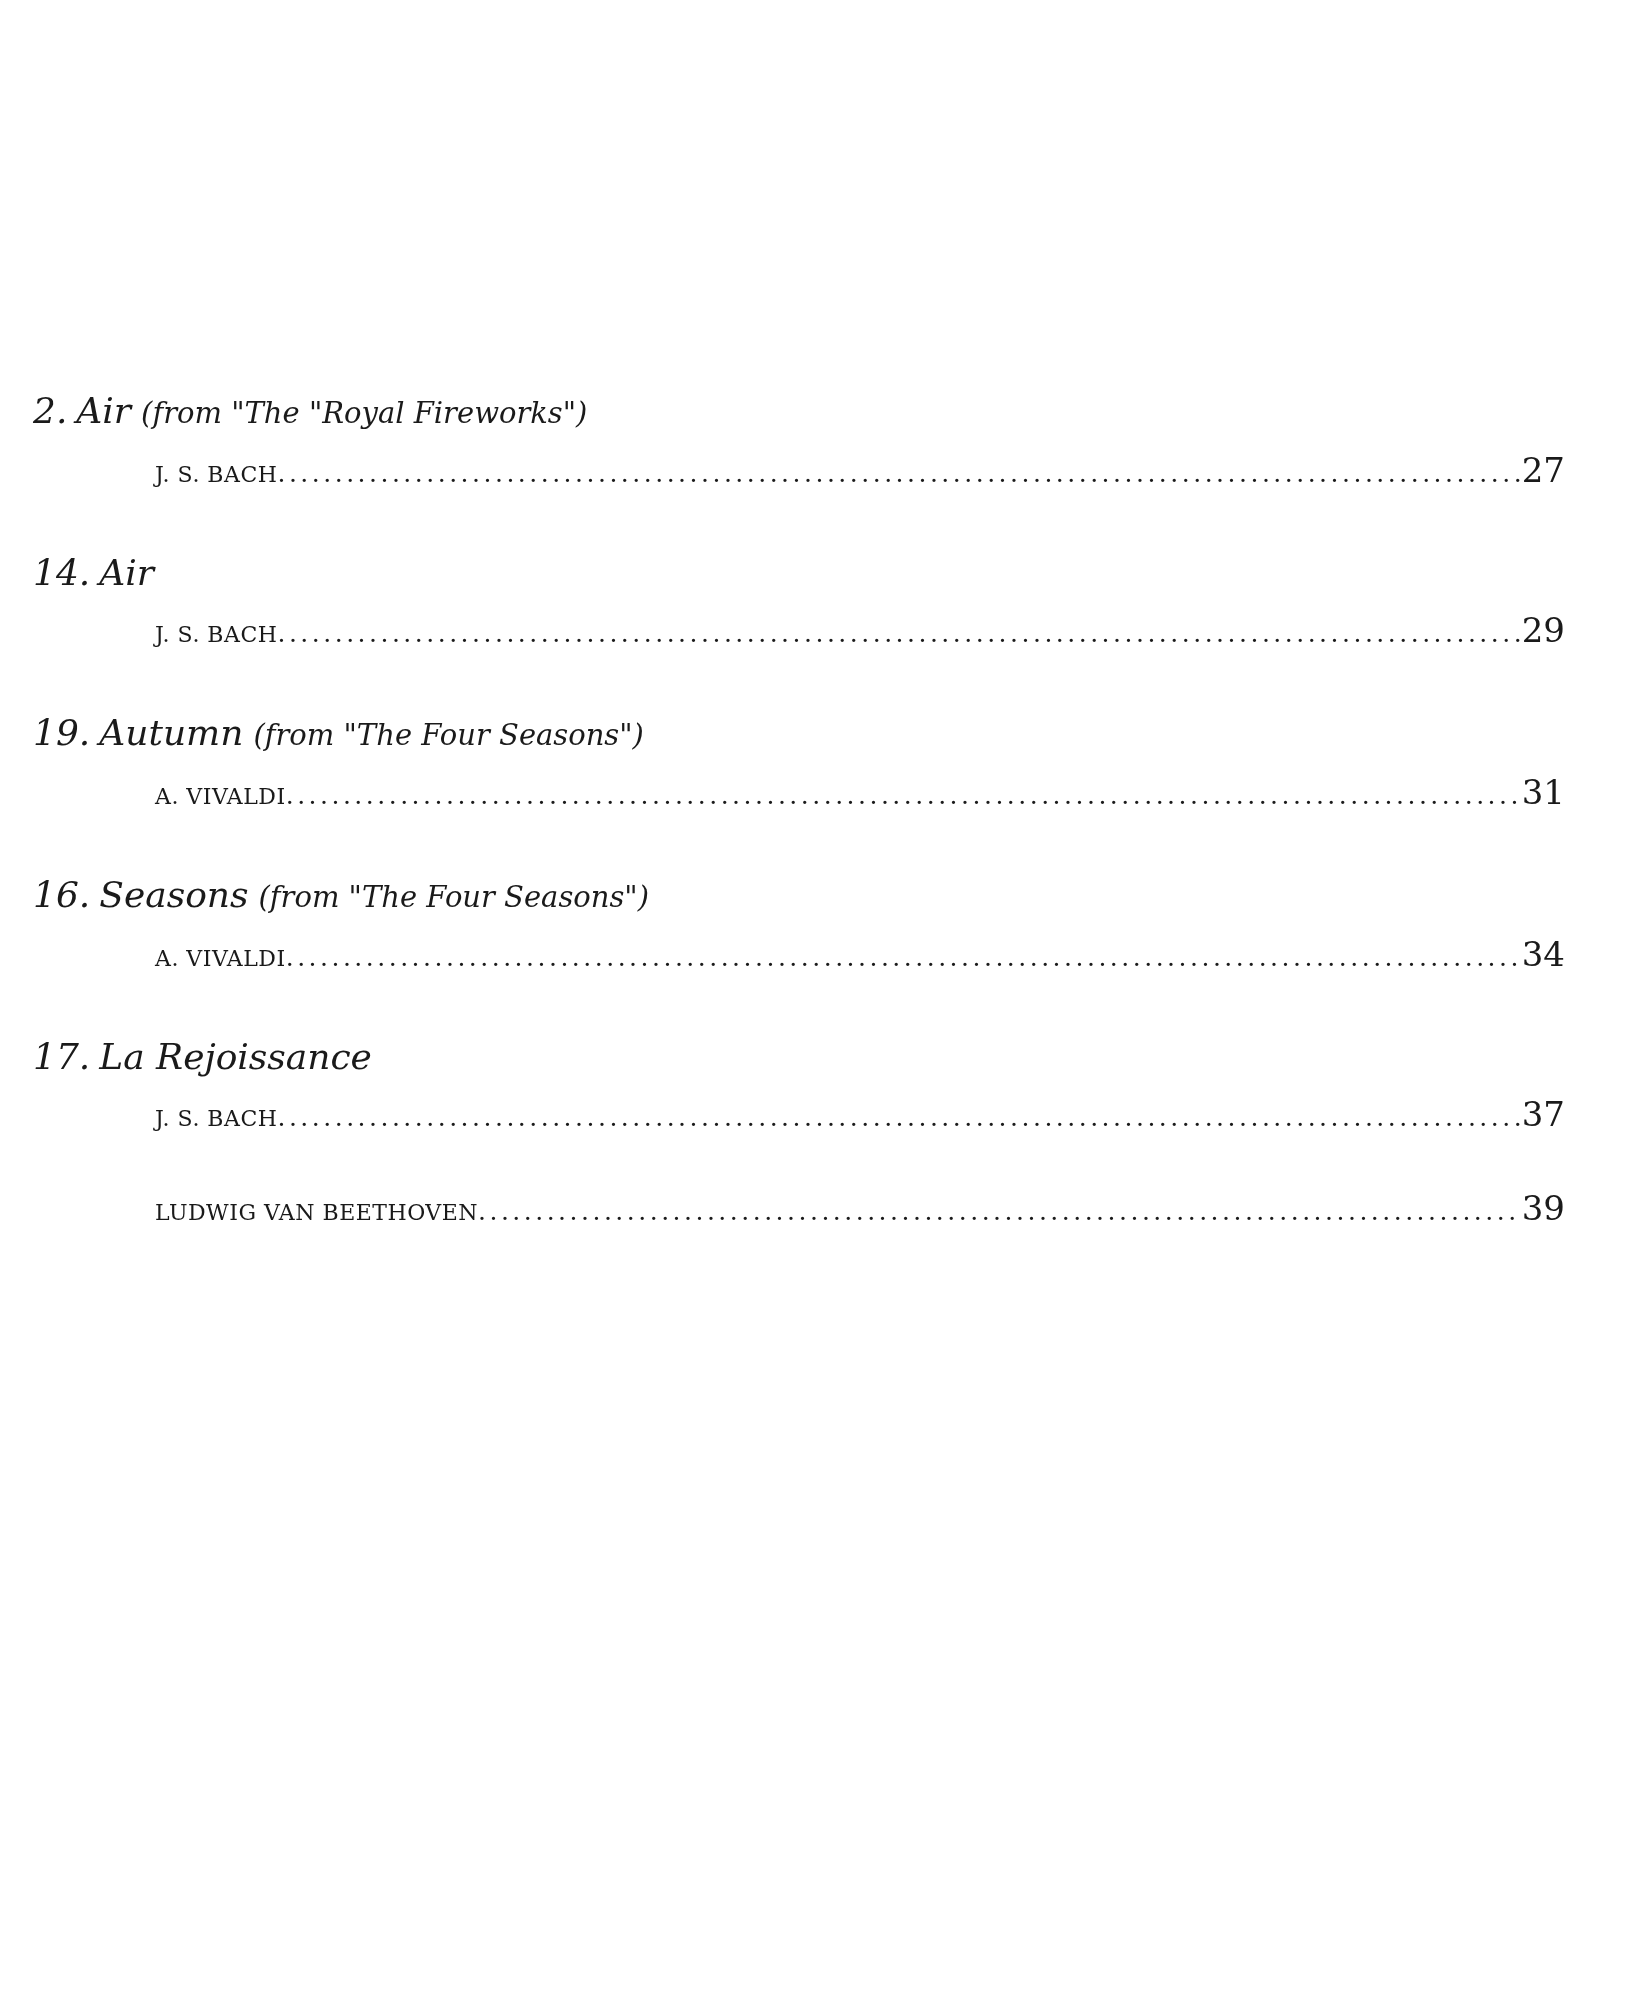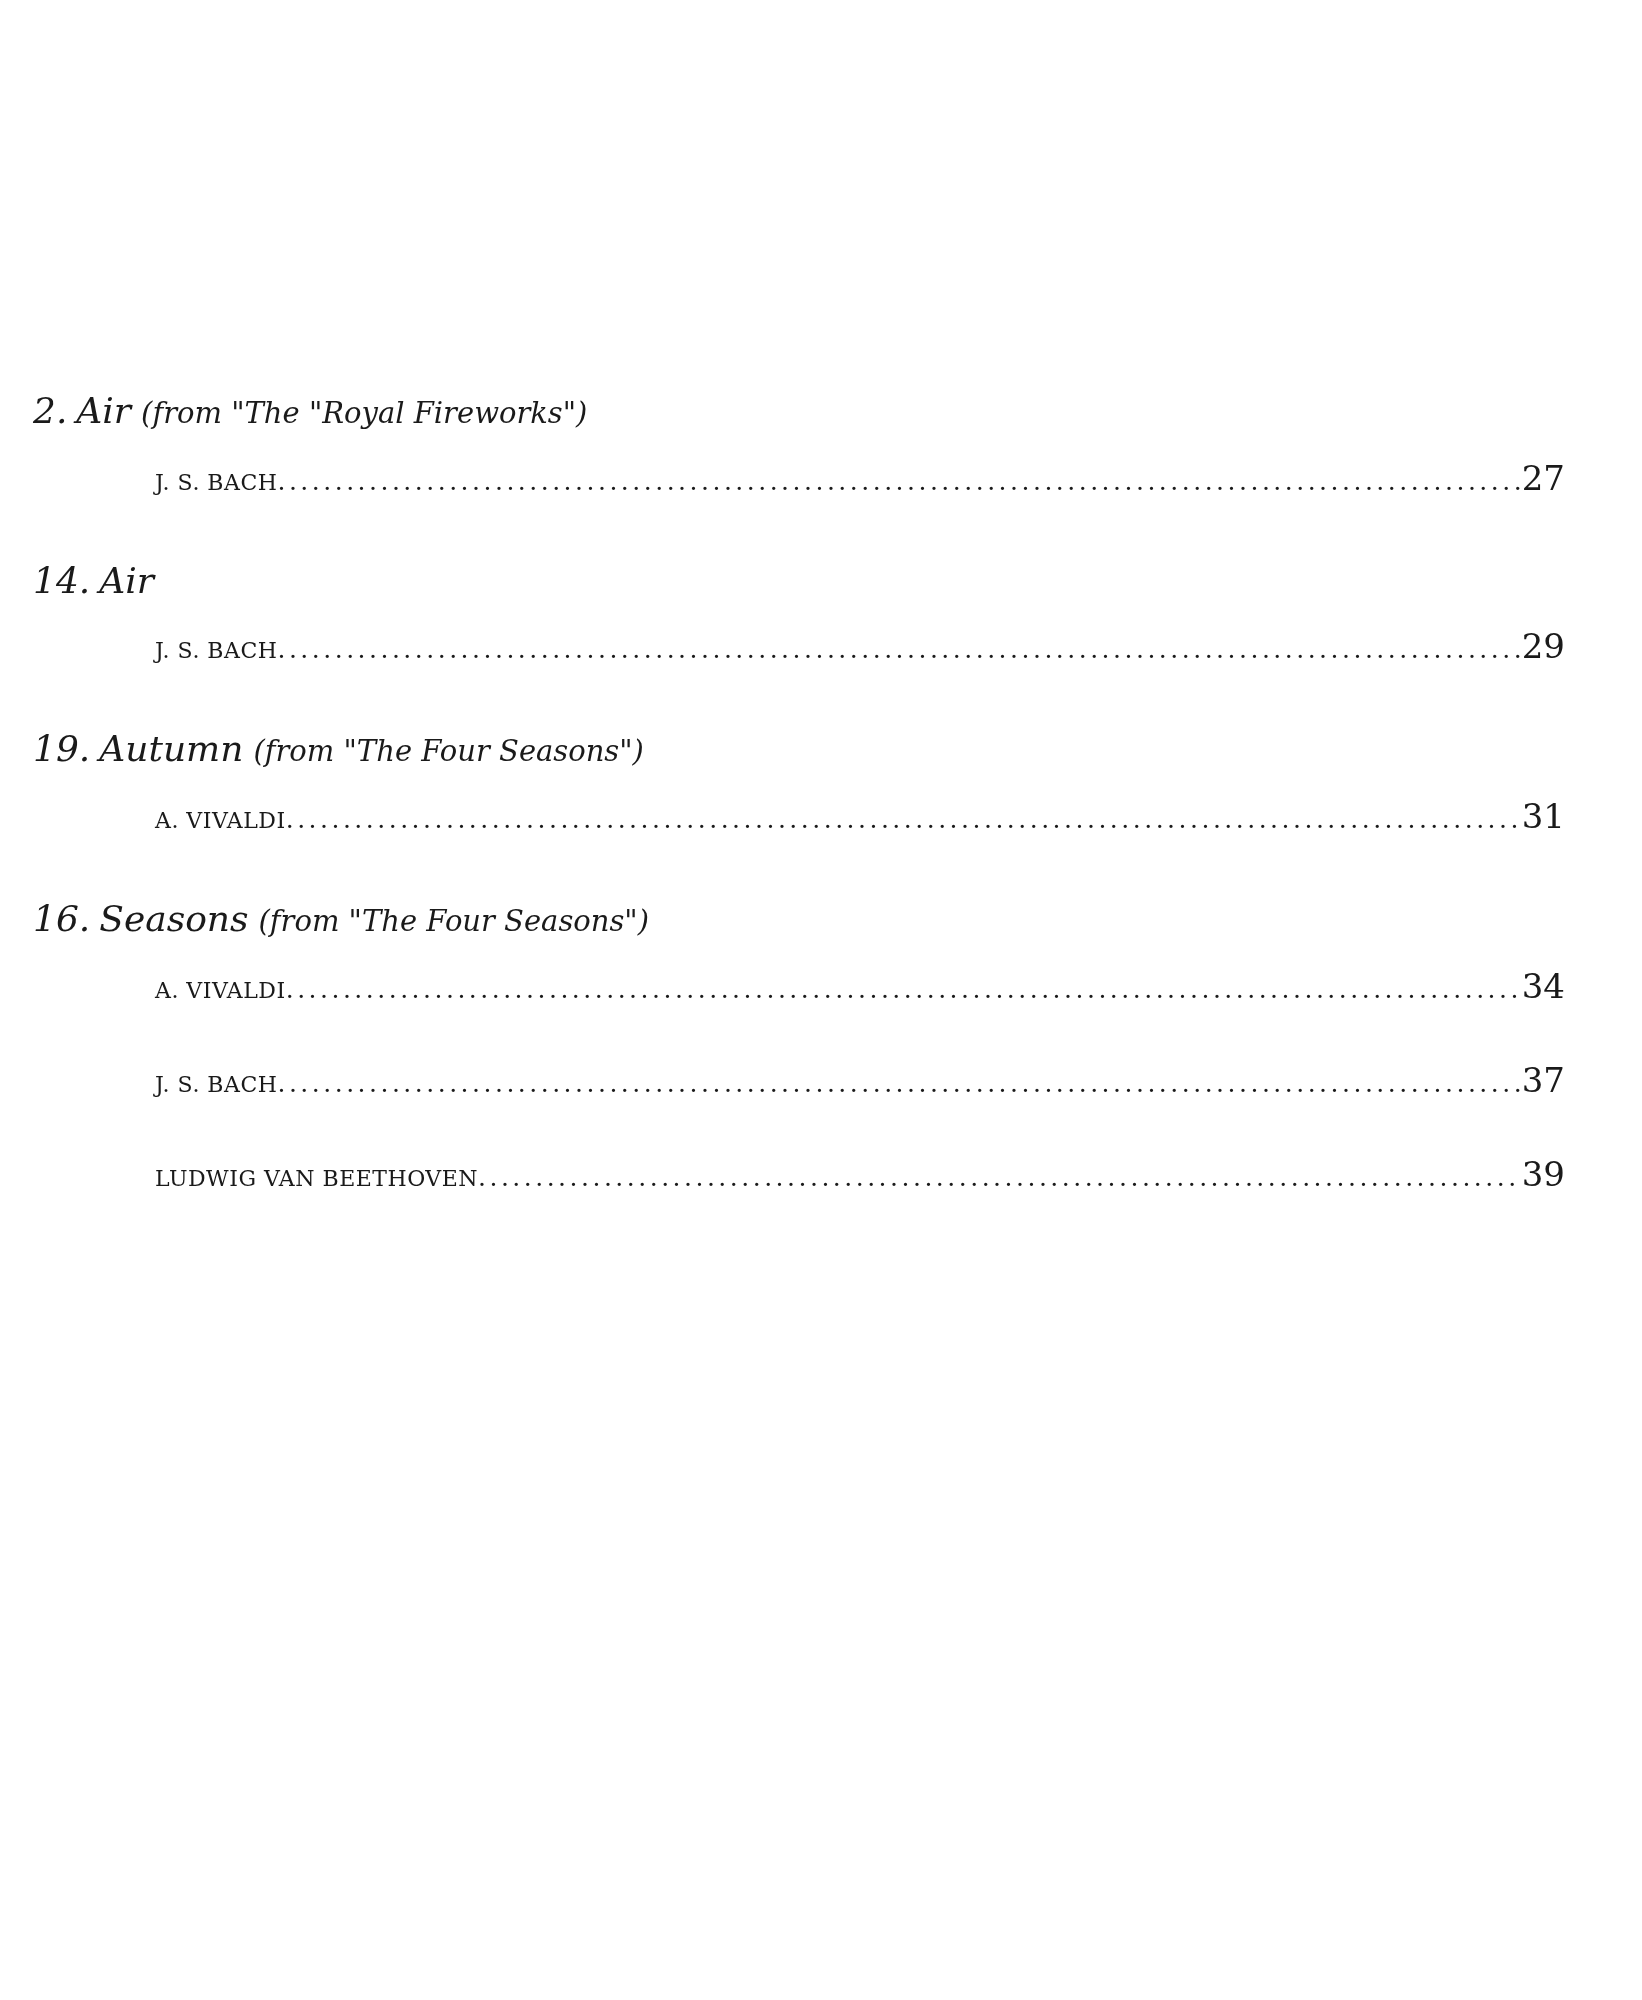--- a/index.html
+++ b/index.html
@@ -30,21 +30,21 @@
   .entry-number {
     margin-right: 9px;
   }
   .subtitle {
     font-size: 29px;
     margin-left: 10px;
   }
   .composer-row {
     display: flex;
     align-items: baseline;
-    margin-top: 22px;
+    margin-top: 14px;
     line-height: 34px;
     padding-left: 122px;
   }
   .composer {
     font-size: 22px;
     letter-spacing: 0.5px;
     white-space: nowrap;
     flex: 0 0 auto;
   }
   .leader {
@@ -96,20 +96,21 @@
   <div class="entry">
     <div class="title-line"><span class="entry-number">16.</span><span>Seasons</span><span class="subtitle">(from "The Four Seasons")</span></div>
     <div class="composer-row">
       <span class="composer">A. VIVALDI</span>
         <span class="leader">................................................................................................................................................................................................................................................................................................................................................................................................................</span>
         <span class="page-num">34</span>
     </div>
   </div>
 
   <div class="entry">
+    <div class="title-line"><span class="entry-number">17.</span><span>La Rejoissance</span></div>
     <div class="composer-row">
       <span class="composer">J. S. BACH</span>
         <span class="leader">................................................................................................................................................................................................................................................................................................................................................................................................................</span>
         <span class="page-num">37</span>
     </div>
   </div>
 
   <div class="entry">
     <div class="composer-row">
       <span class="composer">LUDWIG VAN BEETHOVEN</span>

